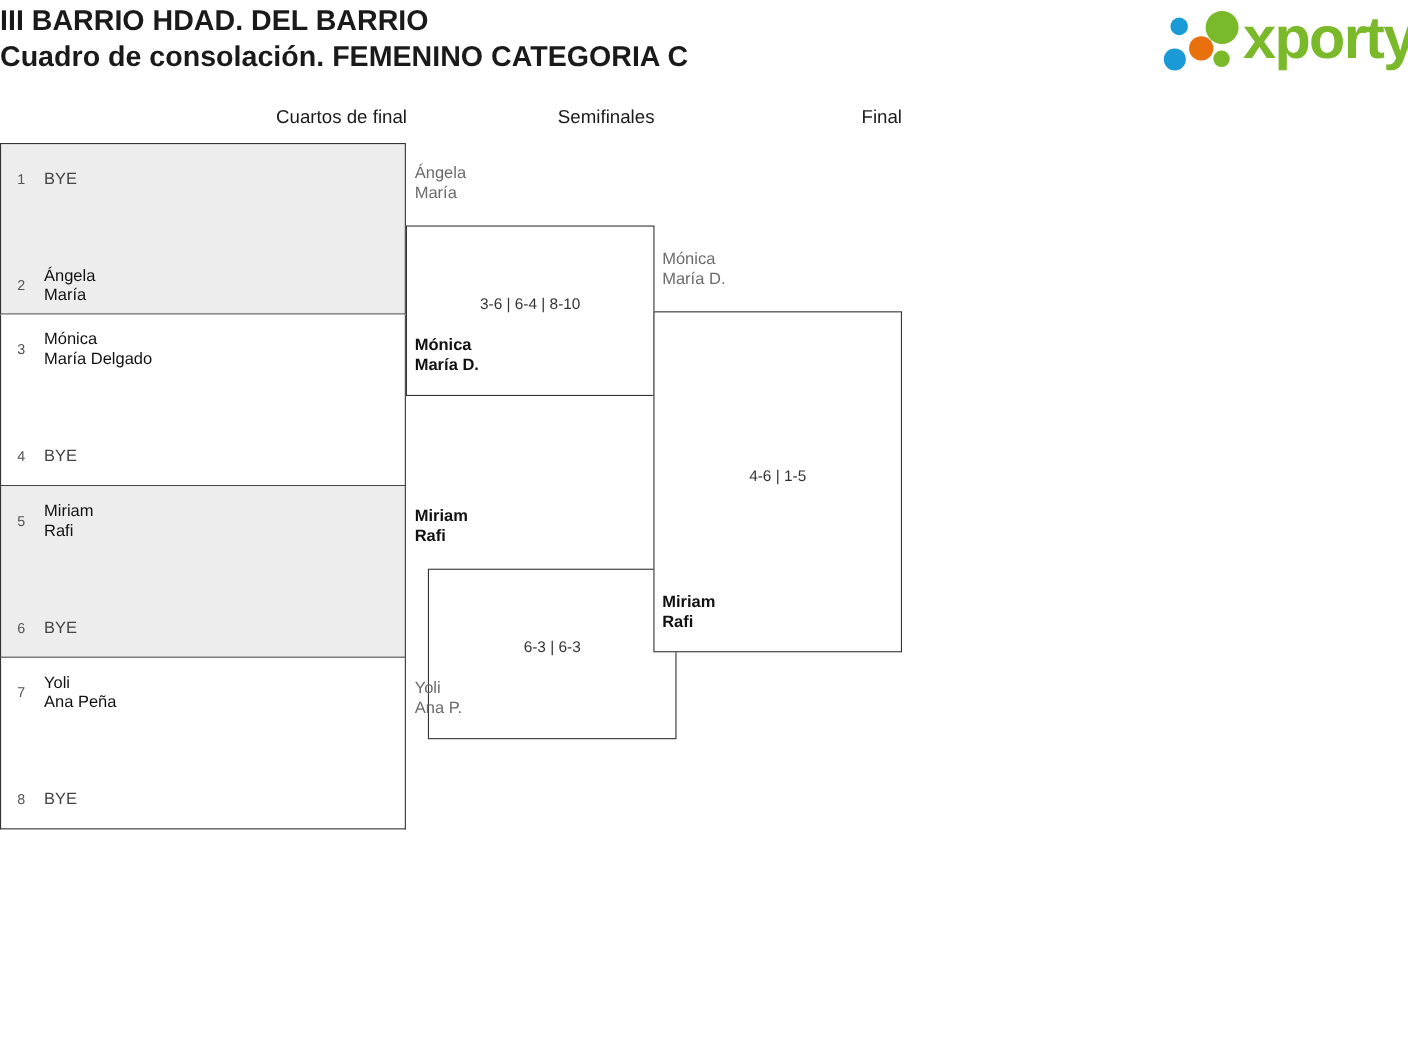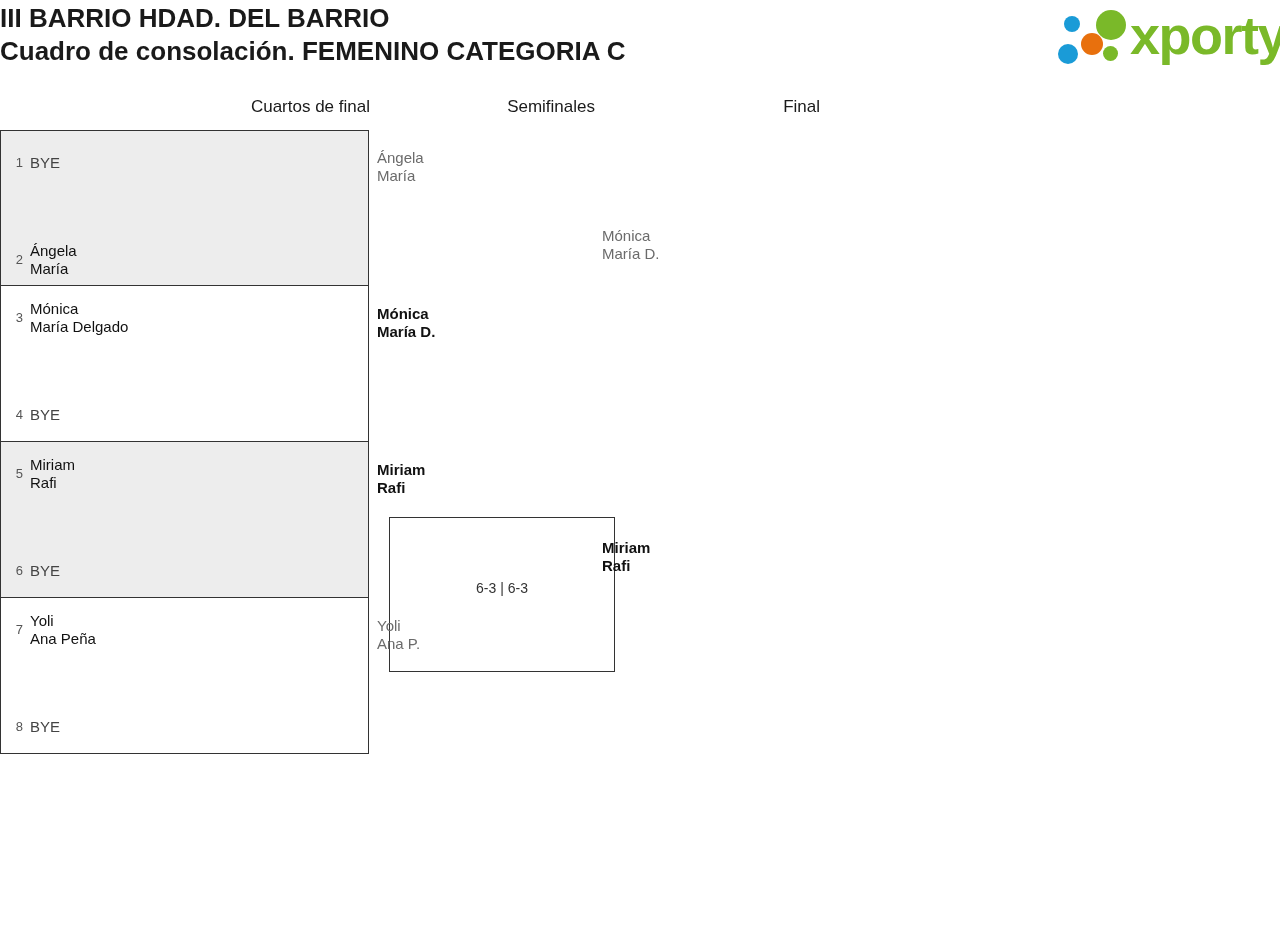--- a/index.html
+++ b/index.html
@@ -121,21 +121,21 @@
 
   .seed-num {
     width: 22px;
     min-width: 22px;
     text-align: right;
     font-size: 13px;
     color: #555555;
     line-height: 16px;
   }
   .seed-names {
-    margin-left: 7px;
+    margin-left: 17px;
     font-size: 15px;
     line-height: 18px;
   }
   .seed-names.bye {
     color: #444444;
   }
   .seed-names.players {
     color: #111111;
   }
   .name-line { display: block; white-space: nowrap; }
@@ -265,25 +265,31 @@
       </span>
     </div>
     <div class="seed-slot bottom">
       <span class="seed-num">8</span>
       <span class="seed-names bye">
         <span class="name-line">BYE</span>
       </span>
     </div>
   </div>
 
+  <div class="r2-box" style="top:75px; height:155px;">
+    <div class="score" style="top:61px;">3-6 | 6-4 | 8-10</div>
+  </div>
 
   <div class="r2-box" style="top:387px; height:155px;margin-left:20px;">
     <div class="score" style="top:61px;">6-3 | 6-3</div>
   </div>
 
+  <div class="r3-box" style="top:153px; height:310px;">
+    <div class="score" style="top:139px;">4-6 | 1-5</div>
+  </div>
 
   <div class="advance loser" style="left:377px; top:19px;">
     <span class="name-line">Ángela</span>
     <span class="name-line">María</span>
   </div>
 
   <div class="advance winner" style="left:377px; top:175px;">
     <span class="name-line">Mónica</span>
     <span class="name-line">María D.</span>
   </div>

